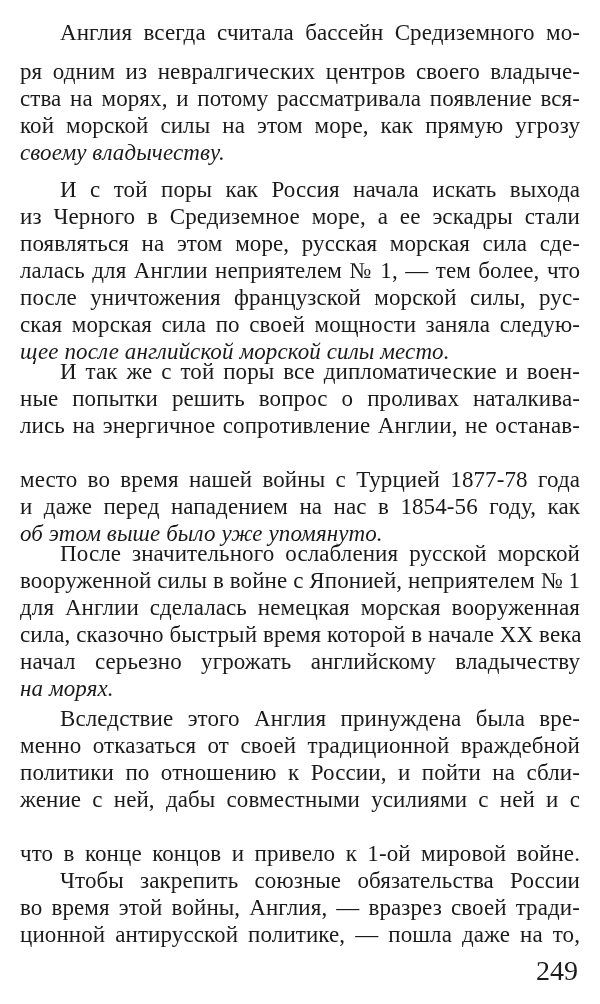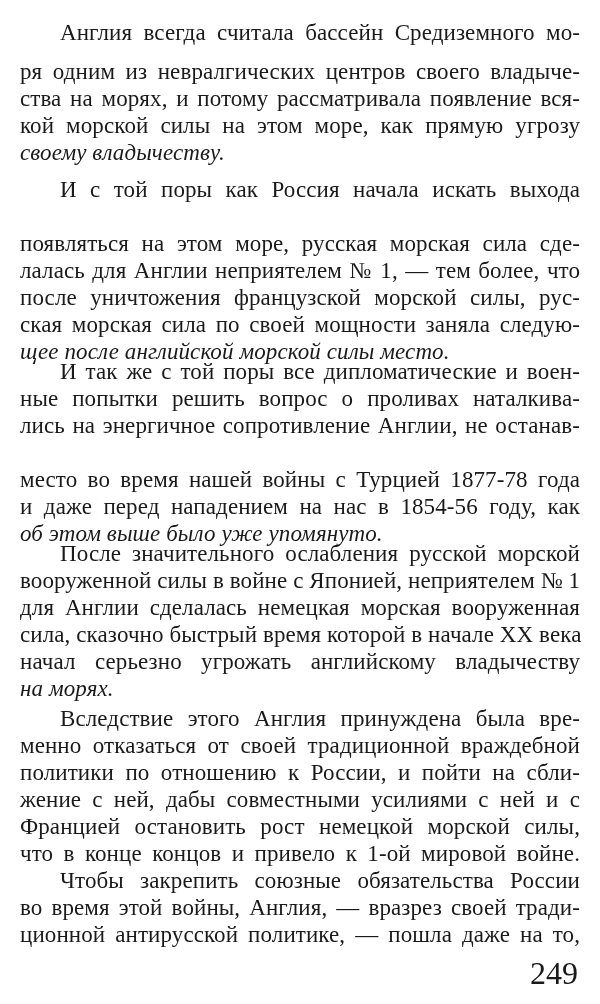--- a/index.html
+++ b/index.html
@@ -10,35 +10,36 @@
     font-family: "Liberation Serif", "DejaVu Serif", serif;
     font-size:23px; line-height:27px; color:#1a1a1a;
     white-space:nowrap; text-align:justify; text-align-last:justify;
     letter-spacing:0.1px;
   }
   .line.indent { left:60px; width:520px; }
   .line.last { text-align-last:left;font-style:italic; }
   .pagenum {
     position:absolute; right:22px; top:955px;
     font-family: "Liberation Serif", "DejaVu Serif", serif;
-    font-size:32px; color:#1a1a1a;
+    font-size:28px; color:#1a1a1a;
   }
 </style>
 </head>
 <body>
 
 <div class="page">
 
   <div class="line indent" style="top:19px">Англия всегда считала бассейн Средиземного мо-</div>
   <div class="line" style="top:58px">ря одним из невралгических центров своего владыче-</div>
   <div class="line" style="top:85px">ства на морях, и потому рассматривала появление вся-</div>
   <div class="line" style="top:112px">кой морской силы на этом море, как прямую угрозу</div>
   <div class="line last" style="top:139px">своему владычеству.</div>
 
   <div class="line indent" style="top:176px">И с той поры как Россия начала искать выхода</div>
+  <div class="line" style="top:203px">из Черного в Средиземное море, а ее эскадры стали</div>
   <div class="line" style="top:230px">появляться на этом море, русская морская сила сде-</div>
   <div class="line" style="top:257px">лалась для Англии неприятелем № 1, — тем более, что</div>
   <div class="line" style="top:284px">после уничтожения французской морской силы, рус-</div>
   <div class="line" style="top:311px">ская морская сила по своей мощности заняла следую-</div>
   <div class="line last" style="top:338px">щее после английской морской силы место.</div>
 
   <div class="line indent" style="top:358px">И так же с той поры все дипломатические и воен-</div>
   <div class="line" style="top:385px">ные попытки решить вопрос о проливах наталкива-</div>
   <div class="line" style="top:412px">лись на энергичное сопротивление Англии, не останав-</div>
   <div class="line" style="top:466px">место во время нашей войны с Турцией 1877-78 года</div>
@@ -49,21 +50,20 @@
   <div class="line" style="top:567px">вооруженной силы в войне с Японией, неприятелем № 1</div>
   <div class="line" style="top:594px">для Англии сделалась немецкая морская вооруженная</div>
   <div class="line" style="top:621px">сила, сказочно быстрый время которой в начале XX века</div>
   <div class="line" style="top:648px">начал серьезно угрожать английскому владычеству</div>
   <div class="line last" style="top:675px">на морях.</div>
 
   <div class="line indent" style="top:705px">Вследствие этого Англия принуждена была вре-</div>
   <div class="line" style="top:732px">менно отказаться от своей традиционной враждебной</div>
   <div class="line" style="top:759px">политики по отношению к России, и пойти на сбли-</div>
   <div class="line" style="top:786px">жение с ней, дабы совместными усилиями с ней и с</div>
-  <div class="line" style="top:813px">Францией остановить рост немецкой морской силы,</div>
   <div class="line" style="top:840px">что в конце концов и привело к 1-ой мировой войне.</div>
 
   <div class="line indent" style="top:867px">Чтобы закрепить союзные обязательства России</div>
   <div class="line" style="top:894px">во время этой войны, Англия, — вразрез своей тради-</div>
   <div class="line" style="top:921px">ционной антирусской политике, — пошла даже на то,</div>
 
   <div class="pagenum">249</div>
 </div>
 
 </body></html>

